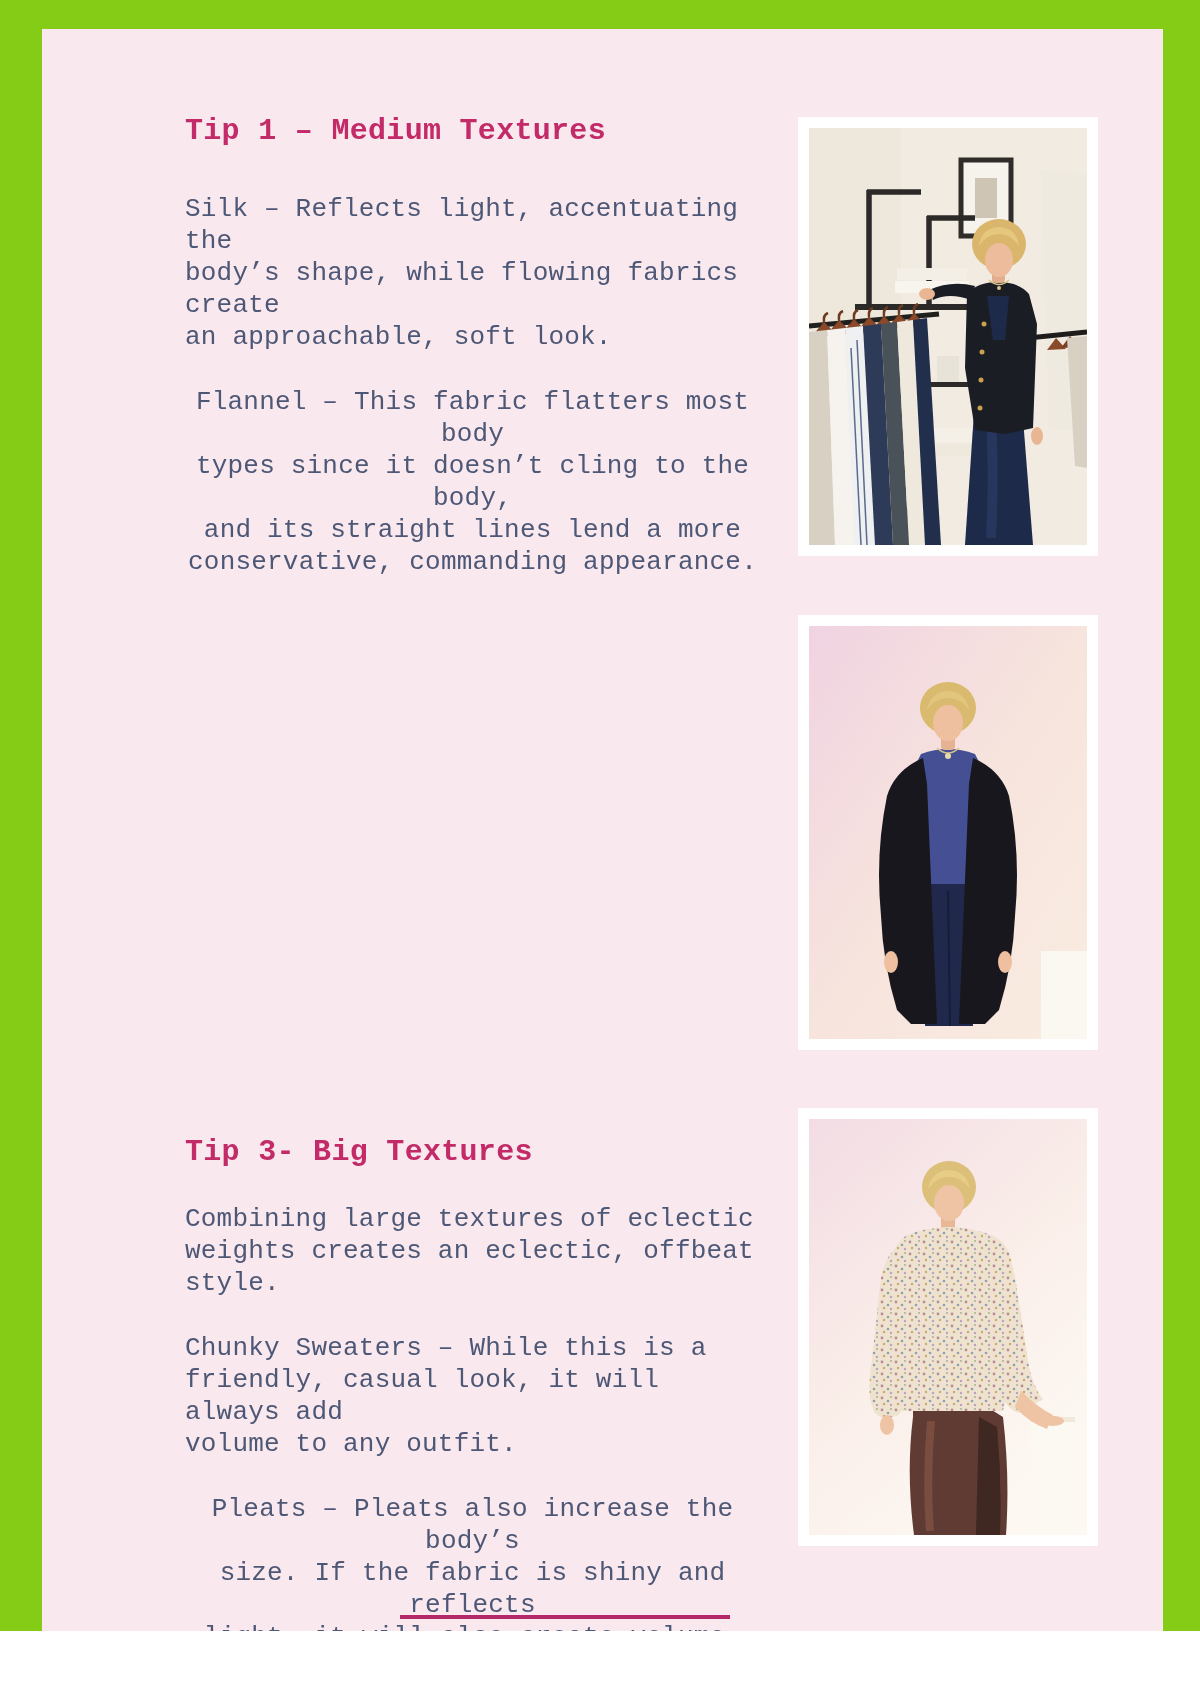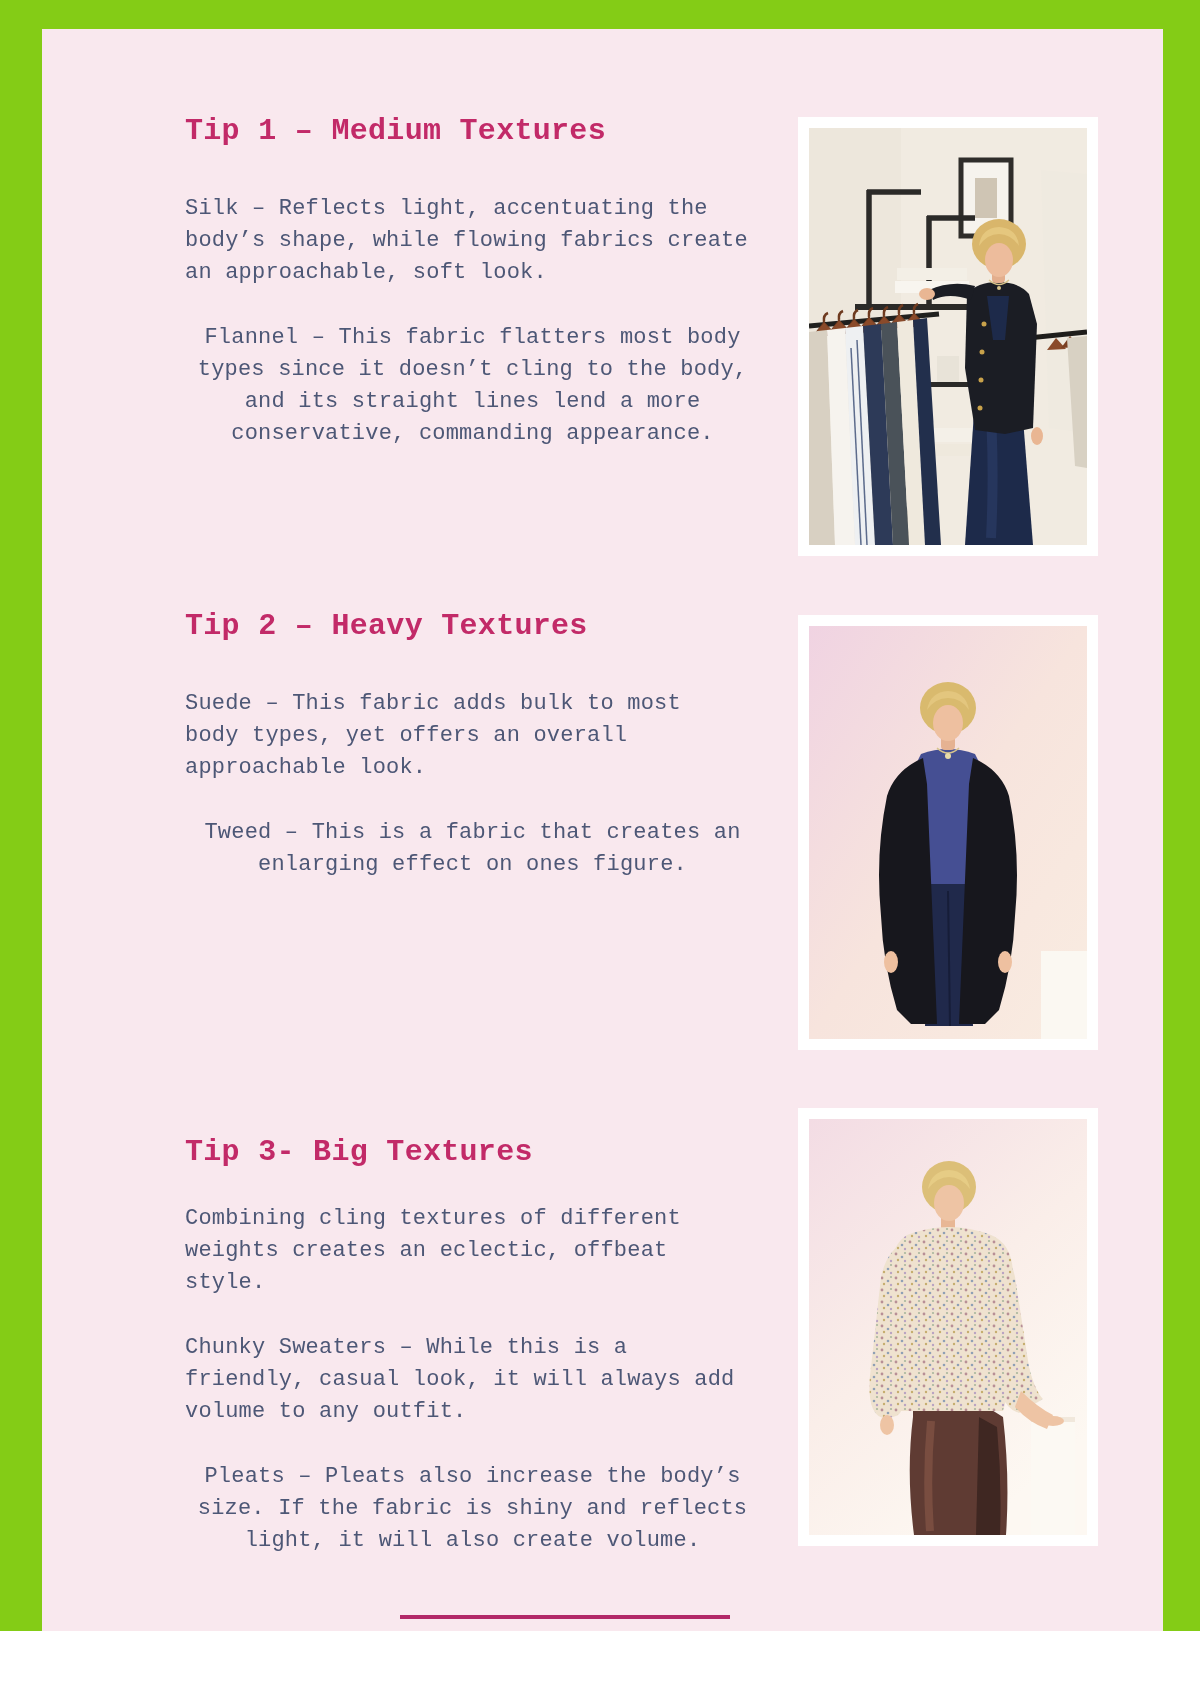--- a/index.html
+++ b/index.html
@@ -14,21 +14,21 @@
   .tip { position:absolute; left:143px; width:575px; }
   .tip1 { top:82px; }
   .tip2 { top:577px; }
   .tip3 { top:1103px; }
   .heading {
     margin:0 0 42px 0; font-size:30px; line-height:40px; font-weight:bold;
     color:#c22a68; letter-spacing:0.3px;
   }
   .tip3 .heading { margin-bottom:31px; }
   .para {
-    margin:0 0 33px 0; font-size:22px; line-height:32px; color:#4d5776;
+    margin:0 0 33px 0; font-size:26px; line-height:32px; color:#4d5776;
     white-space:pre-line; letter-spacing:0.2px;
   }
   .para:last-child { margin-bottom:0;text-align:center; }
   figure.photo {
     position:absolute; left:756px; margin:0; border:11px solid #ffffff;
     background:#ffffff;
   }
   .photo svg { display:block; }
   .photo1 { top:88px; }
   .photo2 { top:586px; }
@@ -131,28 +131,20 @@
           <g fill="#c9a24b">
             <circle cx="175" cy="196" r="2.5"></circle>
               <circle cx="173" cy="224" r="2.5"></circle>
             <circle cx="172" cy="252" r="2.5"></circle>
               <circle cx="171" cy="280" r="2.5"></circle>
           </g>
         </g>
       </svg>
     </figure>
 
-    <section class="tip tip2">
-      <h2 class="heading">Tip 2 – Heavy Textures</h2>
-      <p class="para">Suede – This fabric adds bulk to most
-body types, yet offers an overall
-approachable look.</p>
-      <p class="para">Tweed – This is a fabric that creates an
-enlarging effect on ones figure.</p>
-    </section>
 
     <figure class="photo photo2">
       <svg width="278" height="413" viewBox="0 0 278 413" xmlns="http://www.w3.org/2000/svg">
         <defs>
           <linearGradient id="g2" x1="0" y1="0" x2="1" y2="1">
             <stop offset="0" stop-color="#f0d3e2"></stop>
             <stop offset="0.5" stop-color="#f7e4dd"></stop>
             <stop offset="1" stop-color="#f9ece1"></stop>
           </linearGradient>
         </defs>
@@ -171,21 +163,21 @@
           <ellipse cx="139" cy="97" rx="15" ry="18" fill="#eec0a0"></ellipse>
           <path d="M118 84 Q121 66 139 65 Q157 66 160 84 Q152 72 139 72 Q126 72 118 84 Z" fill="#e3c67e"></path>
           <path d="M128 122 q11 10 22 0" stroke="#d8c58c" stroke-width="1.5" fill="none"></path>
           <circle cx="139" cy="130" r="3" fill="#e8dba8"></circle>
         </g>
       </svg>
     </figure>
 
     <section class="tip tip3">
       <h2 class="heading">Tip 3- Big Textures</h2>
-      <p class="para">Combining cling textures of different
+      <p class="para">Combining large textures of eclectic
 weights creates an eclectic, offbeat style.</p>
       <p class="para">Chunky Sweaters – While this is a
 friendly, casual look, it will always add
 volume to any outfit.</p>
       <p class="para">Pleats – Pleats also increase the body’s
 size. If the fabric is shiny and reflects
 light, it will also create volume.</p>
     </section>
 
     <figure class="photo photo3">

